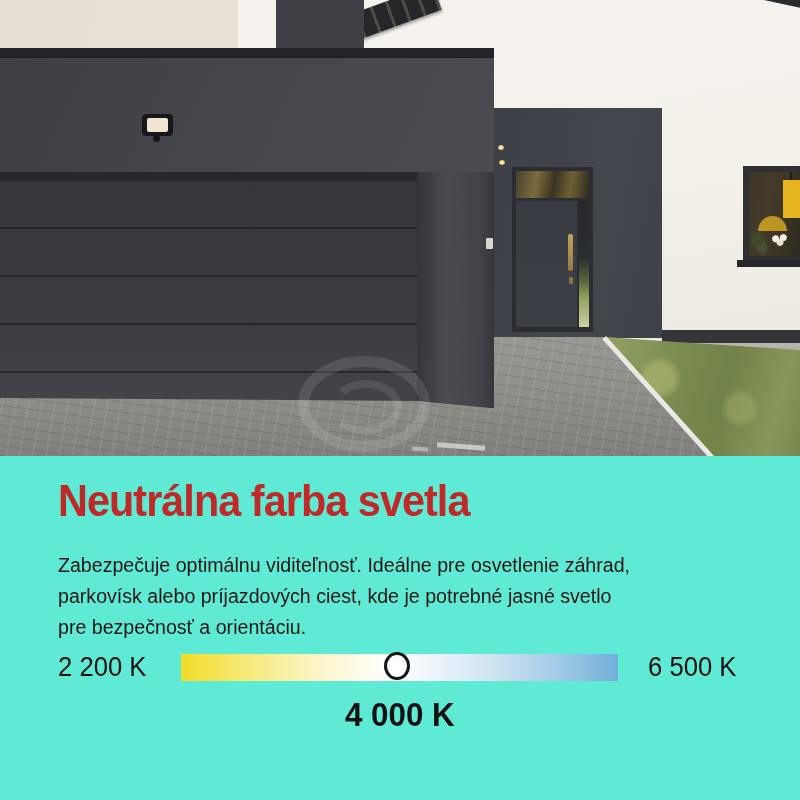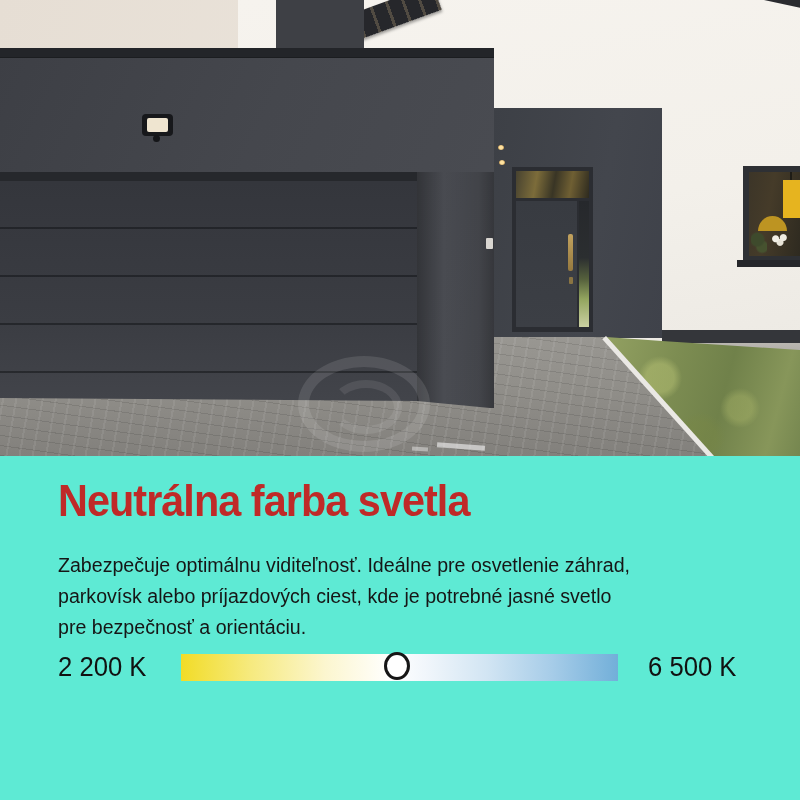--- a/index.html
+++ b/index.html
@@ -194,15 +194,18 @@
 
     <div class="desc" style="top:94px;">Zabezpečuje optimálnu viditeľnosť. Ideálne pre osvetlenie záhrad,</div>
     <div class="desc" style="top:125px;">parkovísk alebo príjazdových ciest, kde je potrebné jasné svetlo</div>
     <div class="desc" style="top:156px;">pre bezpečnosť a orientáciu.</div>
 
     <div class="temp-label min">2 200 K</div>
     <div class="temp-bar"></div>
     <div class="temp-marker"></div>
     <div class="temp-label max">6 500 K</div>
 
+    <div class="temp-current">
+      <span>4 000 K</span>
+    </div>
   </div>
 
 </div>
 
 </body></html>

